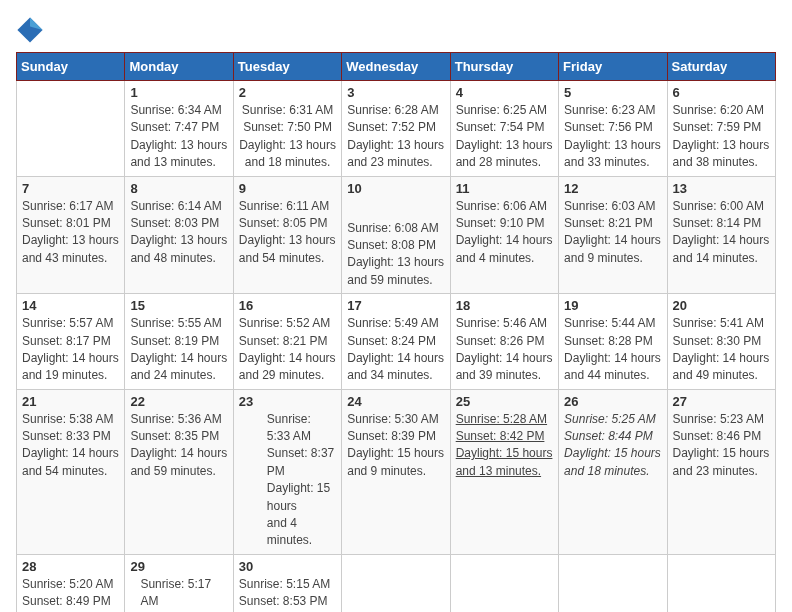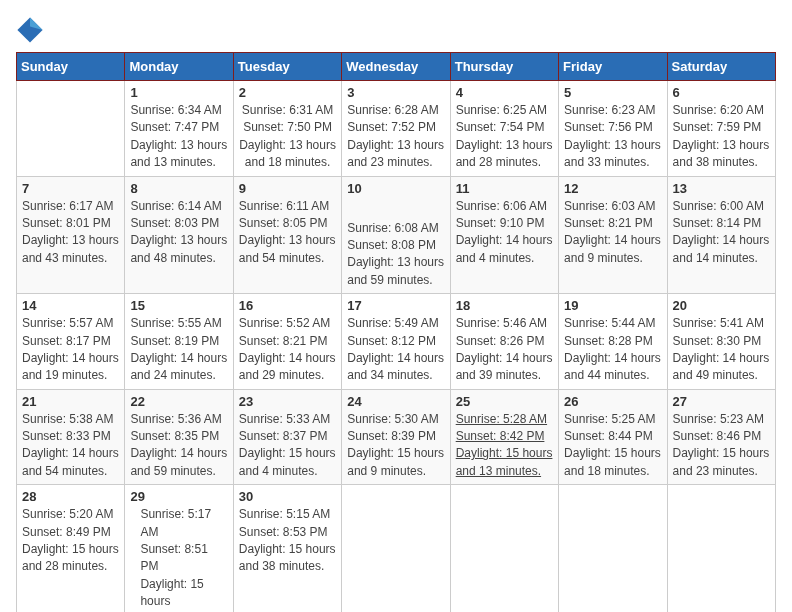--- a/index.html
+++ b/index.html
@@ -239,21 +239,21 @@
         <td>
           <span class="day-number">16</span>
           <div class="day-info" style="white-space: pre-line;">Sunrise: 5:52 AM
 Sunset: 8:21 PM
 Daylight: 14 hours
 and 29 minutes.</div>
         </td>
         <td>
           <span class="day-number">17</span>
           <div class="day-info" style="white-space: pre-line;">Sunrise: 5:49 AM
-Sunset: 8:12 PM
+Sunset: 8:24 PM
 Daylight: 14 hours
 and 34 minutes.</div>
         </td>
         <td>
           <span class="day-number">18</span>
           <div class="day-info" style="white-space: pre-line;">Sunrise: 5:46 AM
 Sunset: 8:26 PM
 Daylight: 14 hours
 and 39 minutes.</div>
         </td>
@@ -282,42 +282,42 @@
         </td>
         <td>
           <span class="day-number">22</span>
           <div class="day-info" style="white-space: pre-line;">Sunrise: 5:36 AM
 Sunset: 8:35 PM
 Daylight: 14 hours
 and 59 minutes.</div>
         </td>
         <td>
           <span class="day-number">23</span>
-          <div class="day-info" style="white-space: pre-line;">Sunrise: 5:33 AM
+          <div class="day-info" style="white-space: pre-line; margin-left: 28px;">Sunrise: 5:33 AM
 Sunset: 8:37 PM
 Daylight: 15 hours
 and 4 minutes.</div>
         </td>
         <td>
           <span class="day-number">24</span>
           <div class="day-info" style="white-space: pre-line;">Sunrise: 5:30 AM
 Sunset: 8:39 PM
 Daylight: 15 hours
 and 9 minutes.</div>
         </td>
         <td>
           <span class="day-number">25</span>
           <div class="day-info" style="white-space: pre-line; text-decoration: underline;">Sunrise: 5:28 AM
 Sunset: 8:42 PM
 Daylight: 15 hours
 and 13 minutes.</div>
         </td>
         <td>
           <span class="day-number">26</span>
-          <div class="day-info" style="white-space: pre-line;">Sunrise: 5:25 AM
+          <div class="day-info" style="white-space: pre-line; font-style: italic;">Sunrise: 5:25 AM
 Sunset: 8:44 PM
 Daylight: 15 hours
 and 18 minutes.</div>
         </td>
         <td>
           <span class="day-number">27</span>
           <div class="day-info" style="white-space: pre-line;">Sunrise: 5:23 AM
 Sunset: 8:46 PM
 Daylight: 15 hours
 and 23 minutes.</div>

